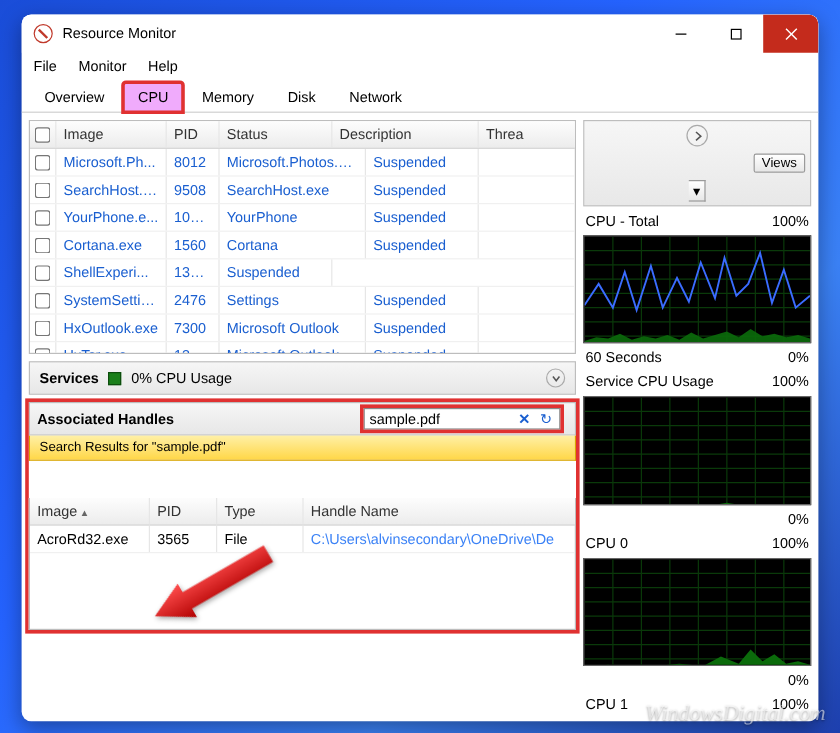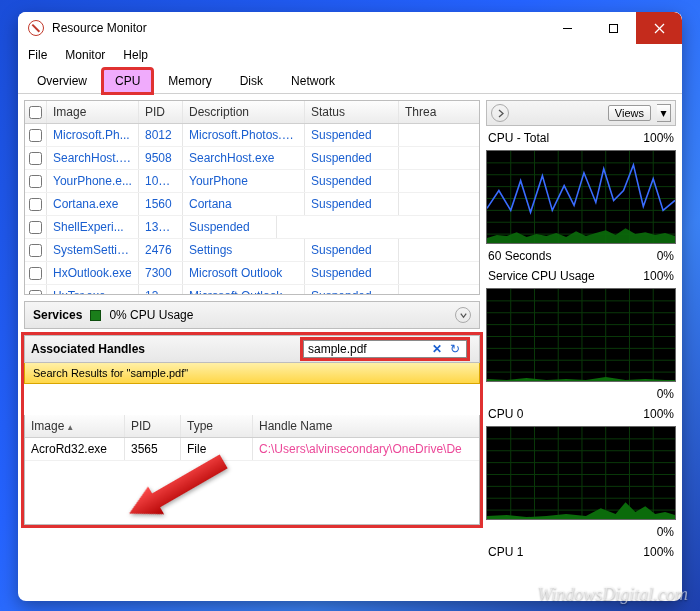--- a/index.html
+++ b/index.html
@@ -45,21 +45,21 @@
   .assoc-wrap { outline:3px solid #e03131; }
   .assoc-head { background:linear-gradient(#f6f6f6,#e7e7e7); border:1px solid #bdbdbd; display:flex; align-items:center; padding:4px 6px; font-weight:600; gap:22px; }
   .searchbox { display:flex; align-items:flex-start; border:1px solid #8a8a8a; background:#fff; padding:1px 4px; gap:4px; font-weight:normal; outline:3px solid #e03131; }
   .searchbox input{ border:none; outline:none; width:118px; font-size:12px; }
   .sbtn { width:14px; height:14px; display:flex; align-items:center; justify-content:center; cursor:pointer; }
   .assoc-sub { background:linear-gradient(#fff0a6,#ffd748); border:1px solid #d9a500; border-top:none; padding:4px 8px; font-size:11px; }
   .assoc-table { border:1px solid #bdbdbd; border-top:none; background:#fff; flex:1; min-height:110px; position:relative;margin-top:31px; }
   .sortind{ font-size:8px; margin-left:2px; color:#666; }
 
   
-  .rtop { display:flex; gap:6px; align-items:center; border:1px solid #bdbdbd; padding:3px 4px; background:linear-gradient(#f6f6f6,#e8e8e8); }
+  .rtop { display:flex; gap:6px; align-items:center; border:1px solid #bdbdbd; padding:3px 4px; background:linear-gradient(#f6f6f6,#e8e8e8);flex-direction:column; }
   .rtop .nav { width:18px; height:18px; border:1px solid #aaa; border-radius:50%; display:flex; align-items:center; justify-content:center; }
   .rtop .views { margin-left:auto; border:1px solid #9a9a9a; padding:1px 6px; font-size:11px; background:linear-gradient(#fff,#e7e7e7); border-radius:2px; }
   .rtop .dd { width:14px; border:1px solid #9a9a9a; border-left:none; height:18px; display:flex; align-items:center; justify-content:center; background:linear-gradient(#fff,#e7e7e7); }
   .glabel { display:flex; justify-content:space-between; font-size:11px; padding:1px 2px; }
   .graph { height:94px; background:#000; border:1px solid #666; position:relative; overflow:hidden; }
   .graph .grid line{ stroke:#0a3a0a; stroke-width:1; }
   .graph svg{ position:absolute; inset:0; }
   .gfooter { display:flex; justify-content:space-between; font-size:11px; padding:1px 2px; }
 
   
@@ -113,22 +113,22 @@
 
   <div class="content">
     <div class="left">
       <div class="listbox">
         <div class="lh">
           <div class="cell cb">
               <input type="checkbox" style="">
             </div>
           <div class="cell c-img">Image</div>
           <div class="cell c-pid">PID</div>
+          <div class="cell c-stat">Status</div>
           <div class="cell c-desc">Description</div>
-          <div class="cell c-stat">Status</div>
           <div class="cell c-thr">Threa</div>
         </div>
         <div class="lrows" id="proc-rows">
             <div class="lr">
               <div class="cell cb">
                 <input type="checkbox" style="">
               </div>
               <div class="cell c-img">Microsoft.Ph...</div>
               <div class="cell c-pid">8012</div>
               <div class="cell c-desc">Microsoft.Photos.e...</div>
@@ -237,21 +237,21 @@
           <div class="lh">
             <div class="cell h-img"><span>Image</span><span class="sortind">▲</span></div>
             <div class="cell h-pid">PID</div>
             <div class="cell h-type">Type</div>
             <div class="cell h-han">Handle Name</div>
           </div>
           <div class="lr" style="color:#000">
             <div class="cell h-img" style="color:#000">AcroRd32.exe</div>
             <div class="cell h-pid" style="color:#000">3565</div>
             <div class="cell h-type" style="color:#000">File</div>
-            <div class="cell h-han" style="color:#ec4899">C:\Users\alvinsecondary\OneDrive\De</div>
+            <div class="cell h-han" style="color:#3b82f6">C:\Users\alvinsecondary\OneDrive\De</div>
           </div>
         </div>
       </div>
     </div>
 
     <div class="right">
       <div class="rtop">
         <span class="nav">
             <svg width="9" height="9">
               <polyline points="3,1 7,4.5 3,8" fill="none" stroke="#555" stroke-width="1.3"></polyline>

